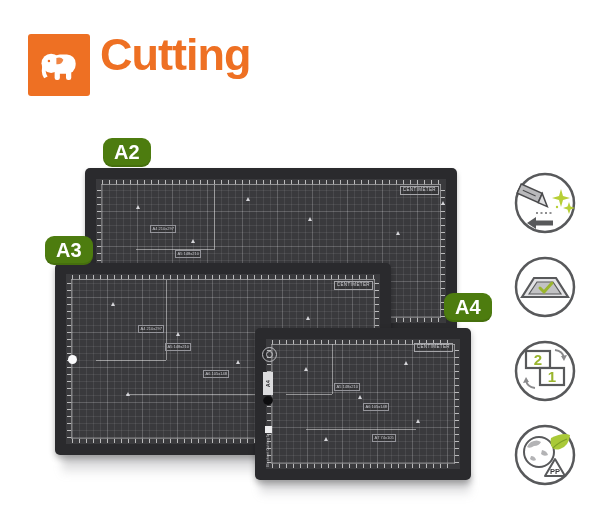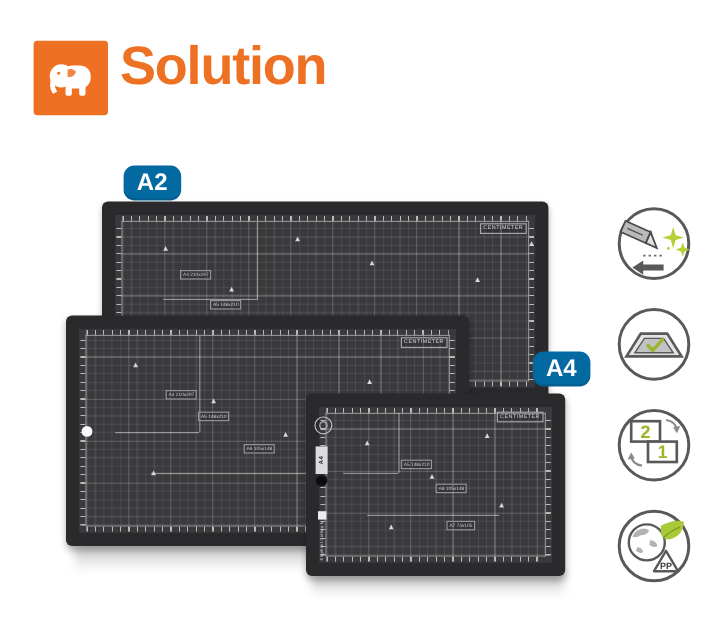--- a/index.html
+++ b/index.html
@@ -5,21 +5,21 @@
   html,body { margin:0; padding:0; background:#fff; font-family:"Liberation Sans", sans-serif; }
   .stage { position:relative; width:600px; height:515px; background:#fff; overflow:hidden; }
 
   
   .logo { position:absolute; left:28px; top:34px; display:flex; align-items:flex-start; gap:10px; z-index:6; }
   .logo-mark { width:62px; height:62px; background:#EE7023; border-radius:3px; display:flex; align-items:center; justify-content:center; }
   .brand-name { font-size:45px; font-weight:700; color:#EE7023; line-height:0.95; letter-spacing:-1px; }
   .tagline { margin-top:7px; font-size:13px; color:#8D8D8D; letter-spacing:1.9px; white-space:nowrap; }
 
   
-  .badge { position:absolute; background:#0369a1; color:#fff; font-weight:700; font-size:20px;
+  .badge { position:absolute; background:#4d7c0f; color:#fff; font-weight:700; font-size:20px;
            padding:3px 11px; border-radius:9px; z-index:5; box-shadow:inset 0 -2px 0 rgba(0,0,0,0.10); }
   #badge-a2 { left:103px; top:138px; }
   #badge-a3 { left:45px;  top:236px; }
   #badge-a4 { left:444px; top:293px; }
 
   
   .mat { position:absolute; background:#2A2A2D; border-radius:5px; }
   #mat-a2 { left:85px;  top:168px; width:372px; height:166px; z-index:1; box-shadow:0 3px 5px rgba(0,0,0,0.25); }
   #mat-a3 { left:55px;  top:263px; width:336px; height:192px; z-index:2; box-shadow:0 3px 6px rgba(0,0,0,0.30); }
   #mat-a4 { left:255px; top:328px; width:216px; height:152px; z-index:3; box-shadow:0 3px 6px rgba(0,0,0,0.30); }
@@ -85,25 +85,26 @@
           <circle cx="23" cy="30" r="11"></circle>
           <path d="M14 30 q-4 10 1 17 l4-2 q-4-6 -1-13 z"></path>
           <rect x="27" y="38" width="6" height="11" rx="2.5"></rect>
           <rect x="40" y="38" width="6" height="11" rx="2.5"></rect>
         </g>
         <circle cx="20.5" cy="27.5" r="1.4" fill="#EE7023"></circle>
         <path d="M29 24 q5 -2 8 2 q-2 6 -8 5 z" fill="#EE7023" opacity="0.85"></path>
       </svg>
     </div>
     <div class="logo-text">
-      <div class="brand-name">Solution</div>
+      <div class="brand-name">Cutting</div>
     </div>
   </div>
 
   <div class="badge" id="badge-a2">A2</div>
+  <div class="badge" id="badge-a3">A3</div>
   <div class="badge" id="badge-a4">A4</div>
 
   <div class="floor-shadow" id="sh-a3"></div>
   <div class="floor-shadow" id="sh-a4"></div>
 
   <div class="mat" id="mat-a2">
     <div class="surface">
       <div class="grid"></div>
       <div class="ruler r-top"></div>
       <div class="ruler r-bottom"></div>

